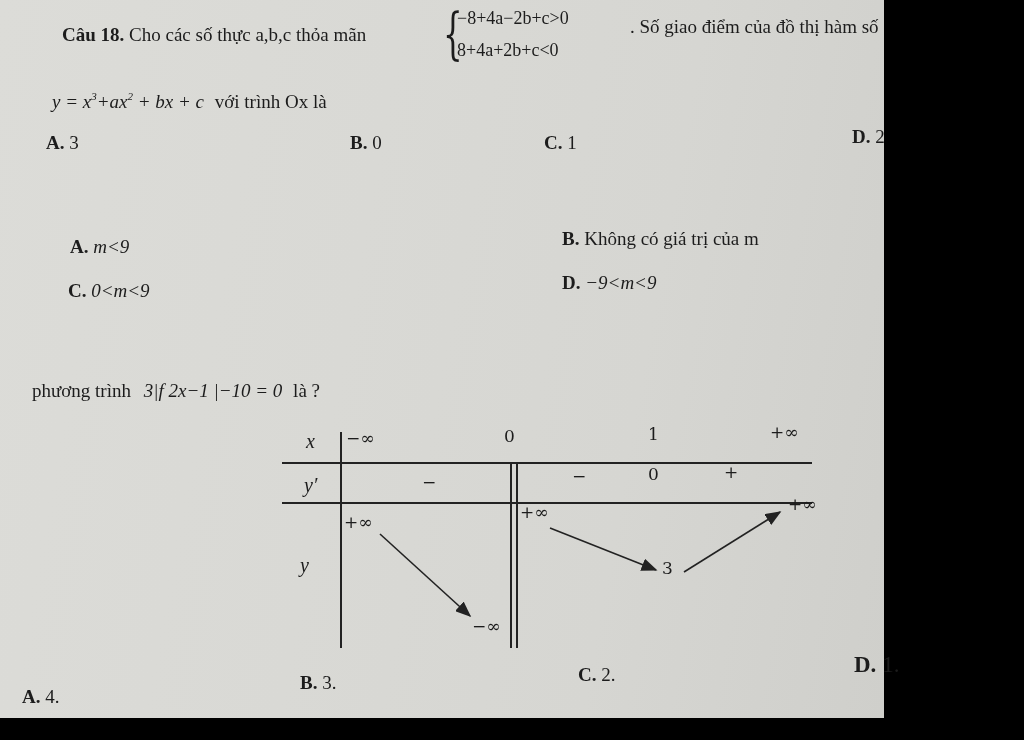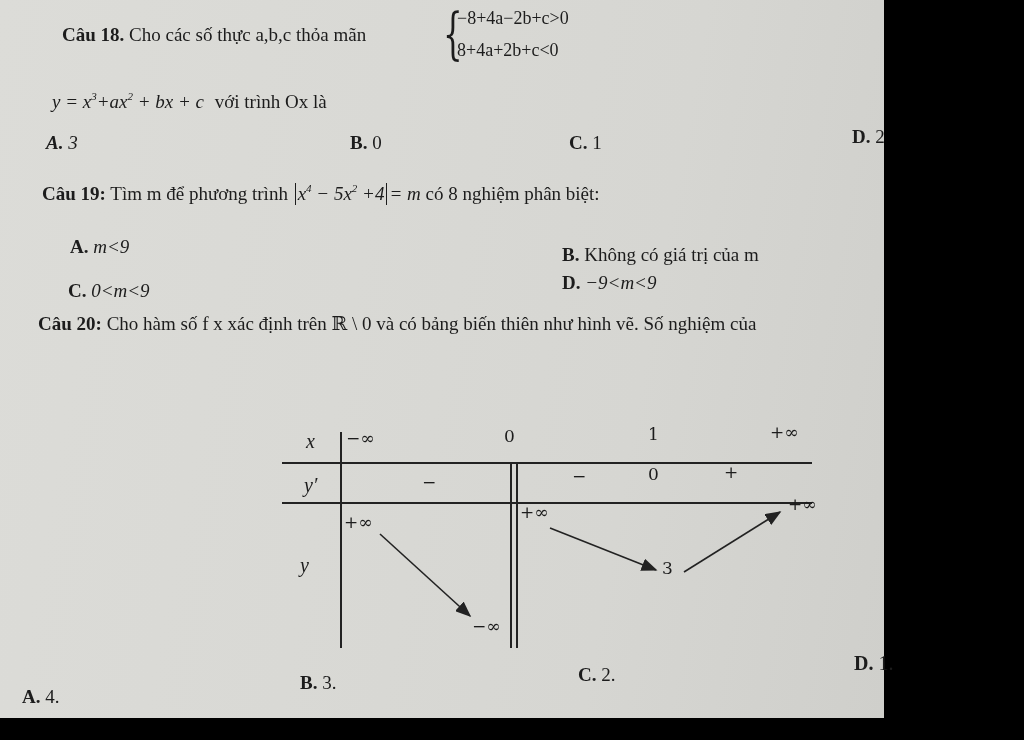--- a/index.html
+++ b/index.html
@@ -43,62 +43,58 @@
 
   <div class="abs t18" style="left:62px; top:24px;">
     <span class="q-title">Câu 18.</span>
     <span>Cho các số thực a,b,c thỏa mãn</span>
   </div>
   <div class="brace-wrap">
     <div class="brace">{</div>
     <div class="sys-line" style="top:2px;">−8+4a−2b+c&gt;0</div>
     <div class="sys-line" style="top:34px;">8+4a+2b+c&lt;0</div>
   </div>
+  <div class="abs t18" style="left:630px; top:16px;">. Số giao điểm của đồ thị hàm số</div>
 
   <div class="abs t18" style="left:52px; top:90px;">
     <span class="math">y = x<sup>3</sup>+ax<sup>2</sup> + bx + c</span>
     <span style="margin-left:6px;">với trình Ox là</span>
   </div>
 
-  <div class="abs t18" style="left:46px; top:132px;font-style:italic;">
+  <div class="abs t18" style="left:46px; top:132px;">
     <span class="opt-label">A.</span> <span>3</span>
   </div>
   <div class="abs t18" style="left:350px; top:132px;">
     <span class="opt-label">B.</span> <span>0</span>
   </div>
-  <div class="abs t18" style="left:544px; top:132px;margin-left:25px;">
+  <div class="abs t18" style="left:544px; top:132px;">
     <span class="opt-label">C.</span> <span>1</span>
   </div>
   <div class="abs t18" style="left:804px; top:126px;margin-left:48px;">
     <span class="opt-label">D.</span> <span>2</span>
   </div>
 
-  <div class="abs t19" style="left:42px; top:182px;">
-    <span class="q-title">Câu 19:</span>
-    <span>Tìm m để phương trình</span>
-    <span class="math"><span class="abs-bar"></span>x<sup>4</sup> − 5x<sup>2</sup> +4<span class="abs-bar"></span>= m</span>
-    <span>có 8 nghiệm phân biệt:</span>
-  </div>
 
   <div class="abs t19" style="left:70px; top:236px;">
     <span class="opt-label">A.</span> <span class="math">m&lt;9</span>
   </div>
-  <div class="abs t19" style="left:562px; top:228px;margin-top:16px;">
+  <div class="abs t19" style="left:562px; top:228px;">
     <span class="opt-label">B.</span> <span>Không có giá trị của m</span>
   </div>
   <div class="abs t19" style="left:68px; top:280px;">
     <span class="opt-label">C.</span> <span class="math">0&lt;m&lt;9</span>
   </div>
   <div class="abs t19" style="left:562px; top:272px;">
     <span class="opt-label">D.</span> <span class="math">−9&lt;m&lt;9</span>
   </div>
 
-  <div class="abs" style="left:38px; top:312px; font-size:19px;">
-    <span class="q-title">Câu 20:</span>
-    <span>Cho hàm số  f  x  xác định trên ℝ \ 0   và có bảng biến thiên như hình vẽ. Số nghiệm của</span>
+  <div class="abs" style="left:32px; top:380px; font-size:19px;">
+    <span>phương trình</span>
+    <span class="math" style="margin-left:8px;">3|f  2x−1 |−10 = 0</span>
+    <span style="margin-left:6px;">là ?</span>
   </div>
 
   <div class="vt">
 
     <div class="line" style="left:2px; top:44px; width:530px; height:2px;"></div>
     <div class="line" style="left:2px; top:84px; width:530px; height:2px;"></div>
 
     <div class="line" style="left:60px; top:14px; width:2px; height:216px;"></div>
 
     <div class="line" style="left:230px; top:44px; width:1.5px; height:186px;"></div>
@@ -138,16 +134,16 @@
 
   <div class="abs" style="left:22px; top:686px; font-size:19px;">
     <span class="opt-label">A.</span> <span>4.</span>
   </div>
   <div class="abs" style="left:300px; top:672px; font-size:19px;">
     <span class="opt-label">B.</span> <span>3.</span>
   </div>
   <div class="abs" style="left:578px; top:664px; font-size:19px;">
     <span class="opt-label">C.</span> <span>2.</span>
   </div>
-  <div class="abs" style="left:854px; top:652px; font-size:20px;text-align:right;">
+  <div class="abs" style="left:854px; top:652px; font-size:23px;text-align:right;">
     <span class="opt-label">D.</span> <span>1.</span>
   </div>
 </div>
 
 </body></html>

